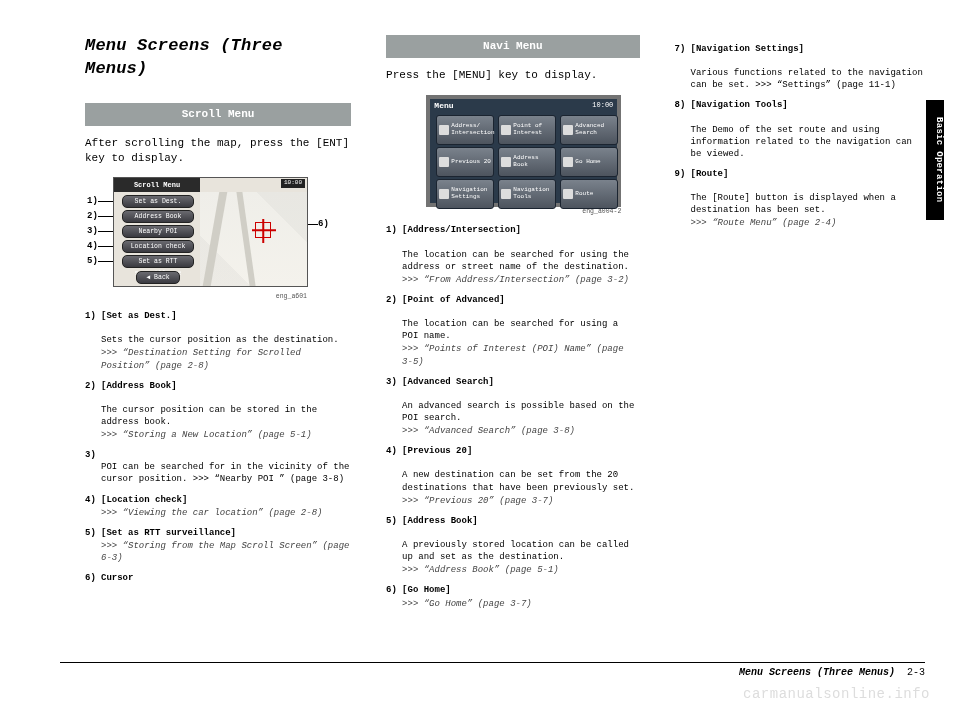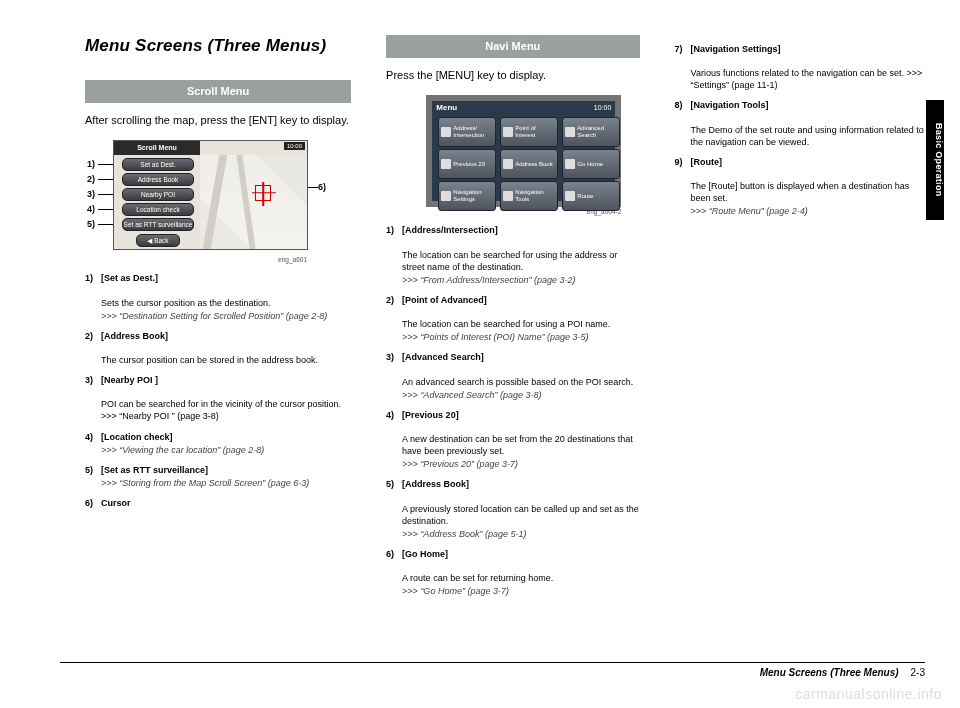--- a/index.html
+++ b/index.html
@@ -12,20 +12,21 @@
     overflow: hidden;
     color: #000;
   }
   .page {
     position: relative;
     width: 960px;
     height: 708px;
     padding: 35px 32px 40px 85px;
     display: flex;
     gap: 35px;
+    font-family: Liberation Mono, monospace;
   }
   .side-tab {
     position: absolute;
     right: 16px;
     top: 100px;
     width: 18px;
     height: 120px;
     background: #000;
     color: #fff;
     font-size: 9px;
@@ -124,21 +125,21 @@
   .callout-num {
     position:absolute; font-size:9px; font-weight:bold;
   }
   .callout-line {
     position:absolute; height:1px; background:#000;
   }
   .fig-caption { font-size:6.5px; text-align:right; margin-top:1px; color:#555;}
 
   
   .fig2-screen{
-    width:195px; height:112px; border:6px solid #737373; margin:0 auto;
+    width:195px; height:112px; border:4px solid #737373; margin:0 auto;
     background:#2b3a4a; position:relative;
   }
   .fig2-title{
     position:absolute; left:4px; top:2px; color:#fff; font-size:8px; font-weight:bold;
   }
   .fig2-clock{ position:absolute; right:4px; top:2px; font-size:7px; color:#fff;}
   .fig2-btn{
     position:absolute; width:58px; height:30px;
     background:linear-gradient(#7a828c,#4d545e);
     border:1px solid #1b2430; border-radius:3px;
@@ -162,21 +163,21 @@
   .footer {
     position:absolute; left:60px; right:35px; bottom:30px;
     border-top:1.5px solid #000;
     display:flex; justify-content:flex-end; align-items:center;
     padding-top:4px; font-size:10px;
   }
   .footer .ft { font-weight:bold; font-style:italic; }
   .footer .pn { margin-left:12px; }
 
   .watermark{
-    position:absolute; right:18px; bottom:6px;
+    position:absolute; right:30px; bottom:6px;
     font-size:14px; color:#ddd; letter-spacing:0.5px; font-weight:400;
   }
 </style>
 </head>
 <body>
 
 <div class="page">
 
   <div class="side-tab">Basic Operation</div>
 
@@ -225,26 +226,26 @@
             <div class="item-title">[Set as Dest.]</div>
             <div class="item-desc">Sets the cursor position as the destination.</div>
             <div class="item-ref">&gt;&gt;&gt; “Destination Setting for Scrolled Position” (page 2-8)</div>
           </div>
         </div>
         <div class="item">
           <div class="item-num">2)</div>
           <div class="item-body">
             <div class="item-title">[Address Book]</div>
             <div class="item-desc">The cursor position can be stored in the address book.</div>
+            <div class="item-ref">&gt;&gt;&gt; “Storing a New Location” (page 5-1)</div>
           </div>
         </div>
         <div class="item">
           <div class="item-num">3)</div>
           <div class="item-body">
-            <div class="item-title">[Nearby POI ]</div>
             <div class="item-desc">POI can be searched for in the vicinity of the cursor position. &gt;&gt;&gt; “Nearby POI ” (page 3-8)</div>
           </div>
         </div>
         <div class="item">
           <div class="item-num">4)</div>
           <div class="item-body">
             <div class="item-title">[Location check]</div>
             <div class="item-ref">&gt;&gt;&gt; “Viewing the car location” (page 2-8)</div>
           </div>
         </div>
@@ -350,21 +351,20 @@
           <div class="item-body">
             <div class="item-title">[Address Book]</div>
             <div class="item-desc">A previously stored location can be called up and set as the destination.</div>
             <div class="item-ref">&gt;&gt;&gt; “Address Book” (page 5-1)</div>
           </div>
         </div>
         <div class="item">
           <div class="item-num">6)</div>
           <div class="item-body">
             <div class="item-title">[Go Home]</div>
-            <div class="item-desc">A route can be set for returning home.</div>
             <div class="item-ref">&gt;&gt;&gt; “Go Home” (page 3-7)</div>
           </div>
         </div>
       </div>
   </div>
 
   <div class="col col3">
     <div id="col3-items">
         <div class="item">
           <div class="item-num">7)</div>

